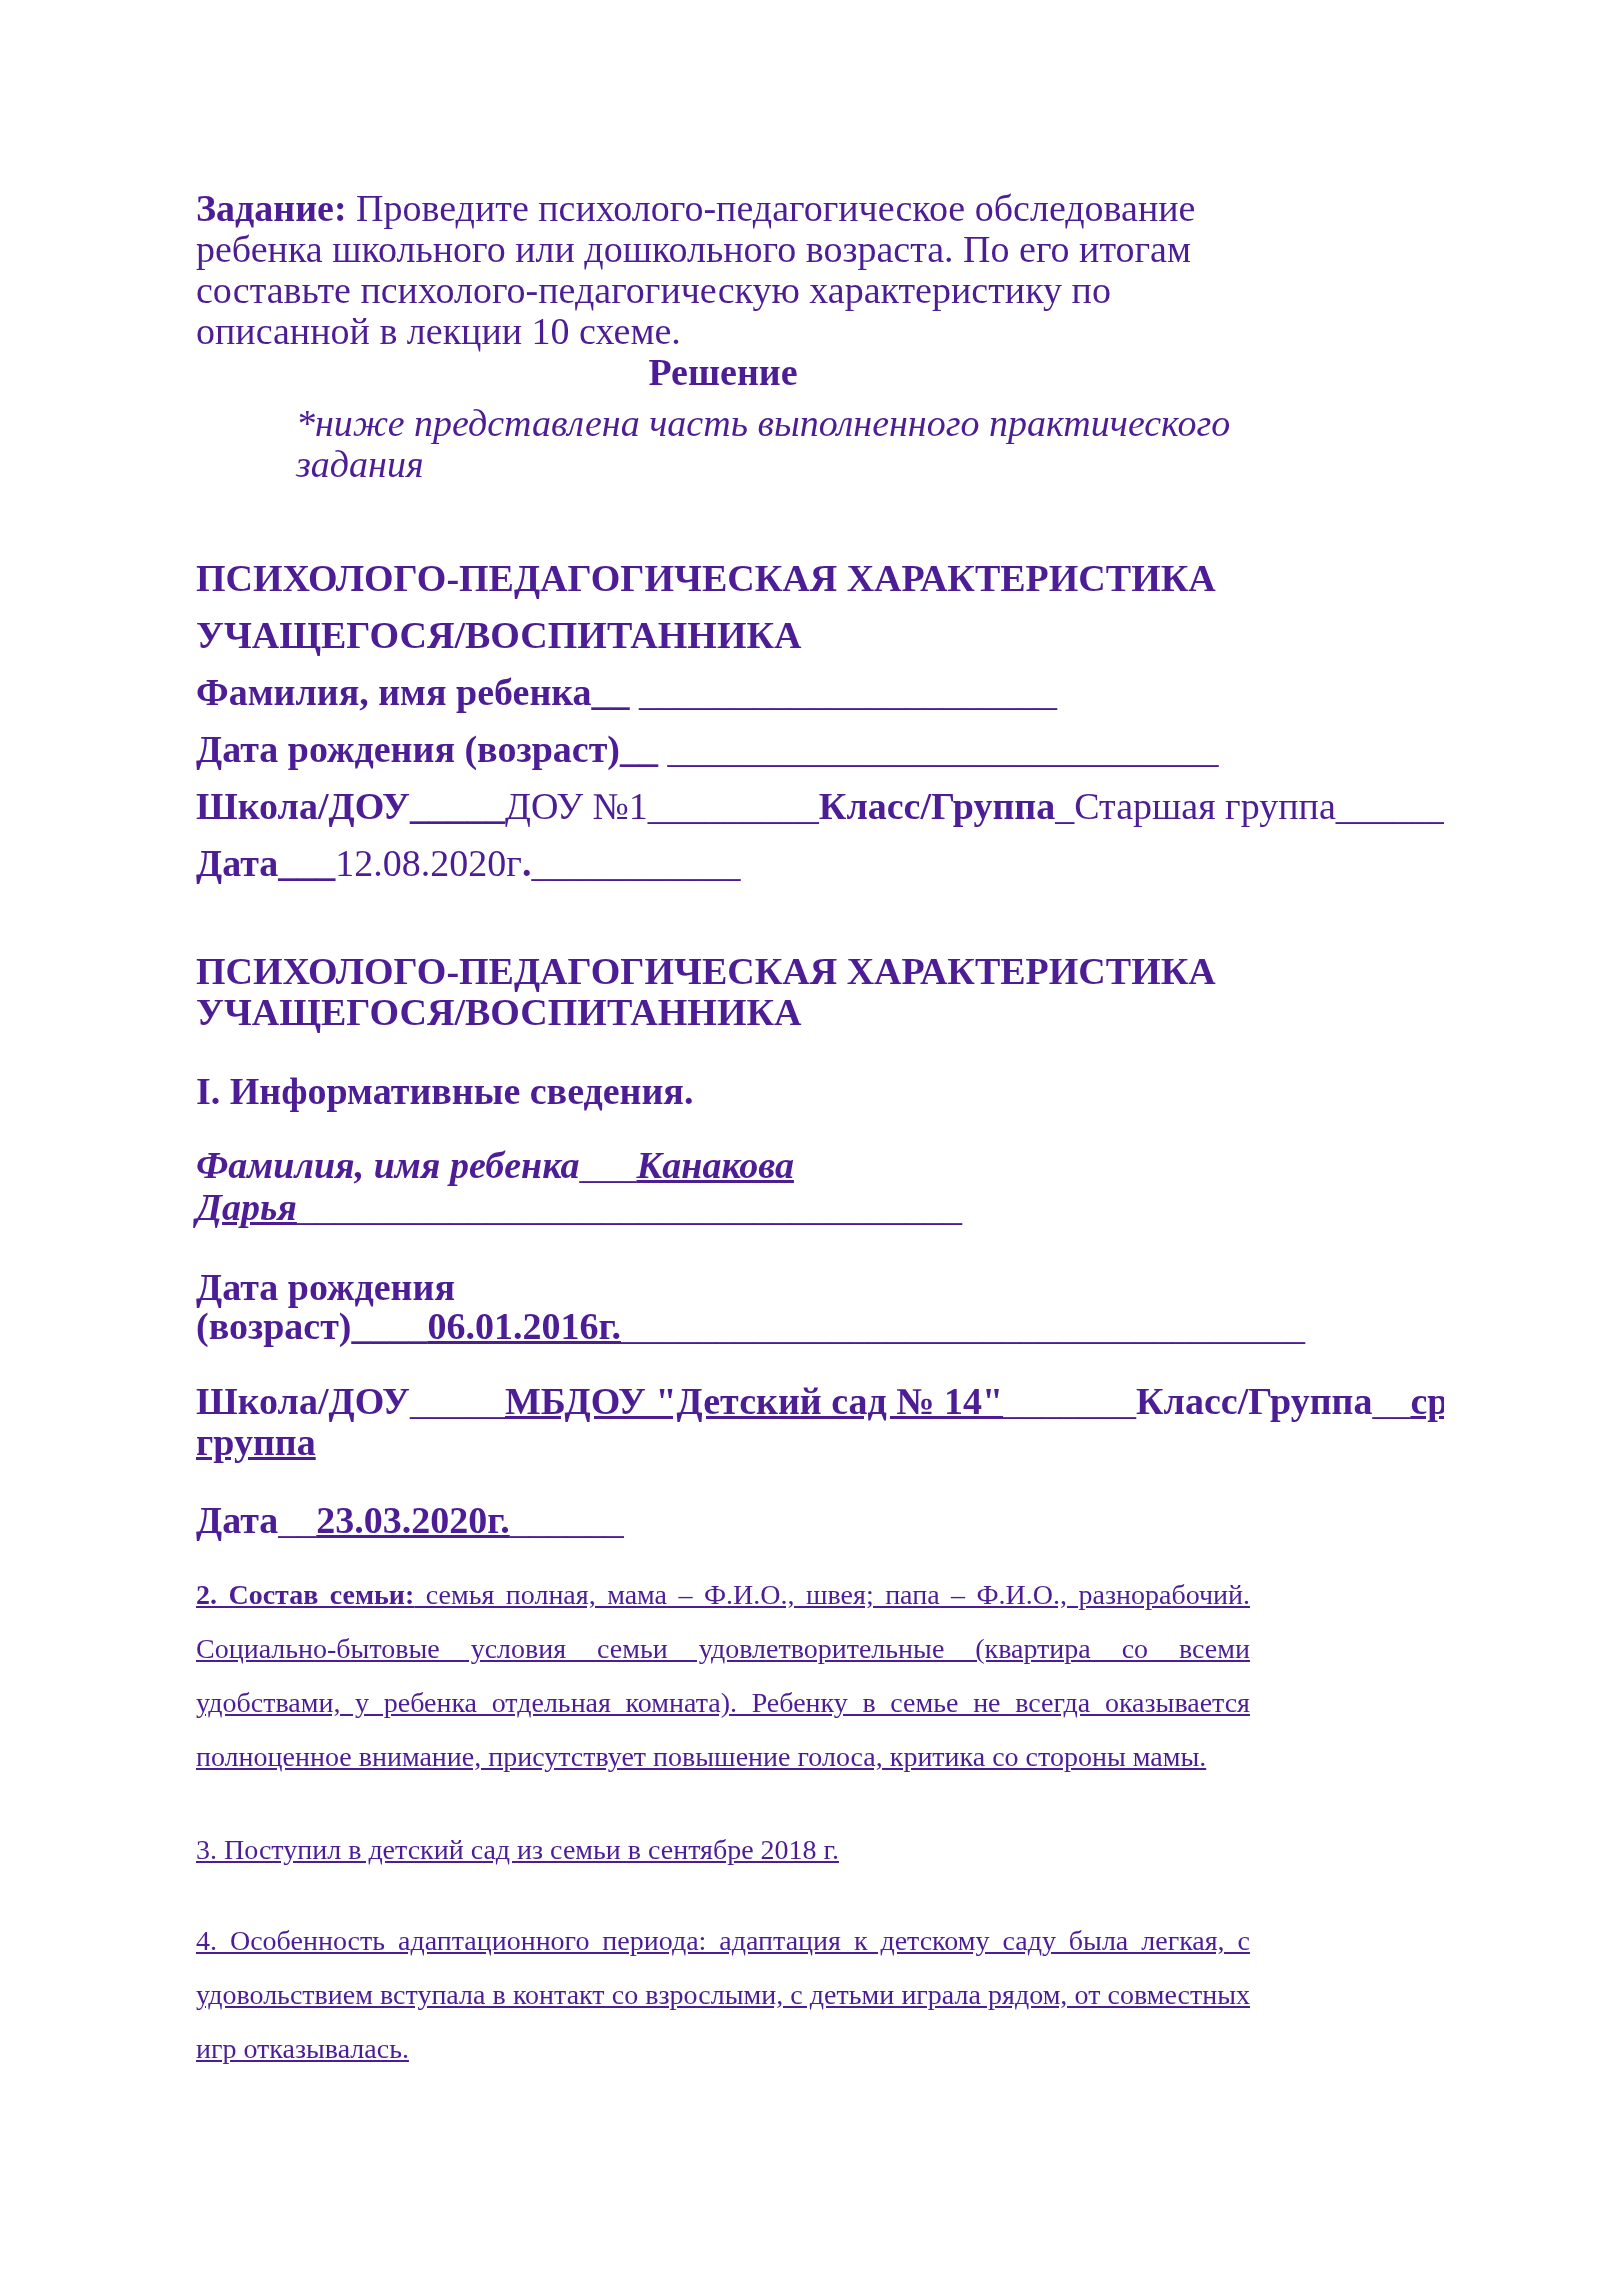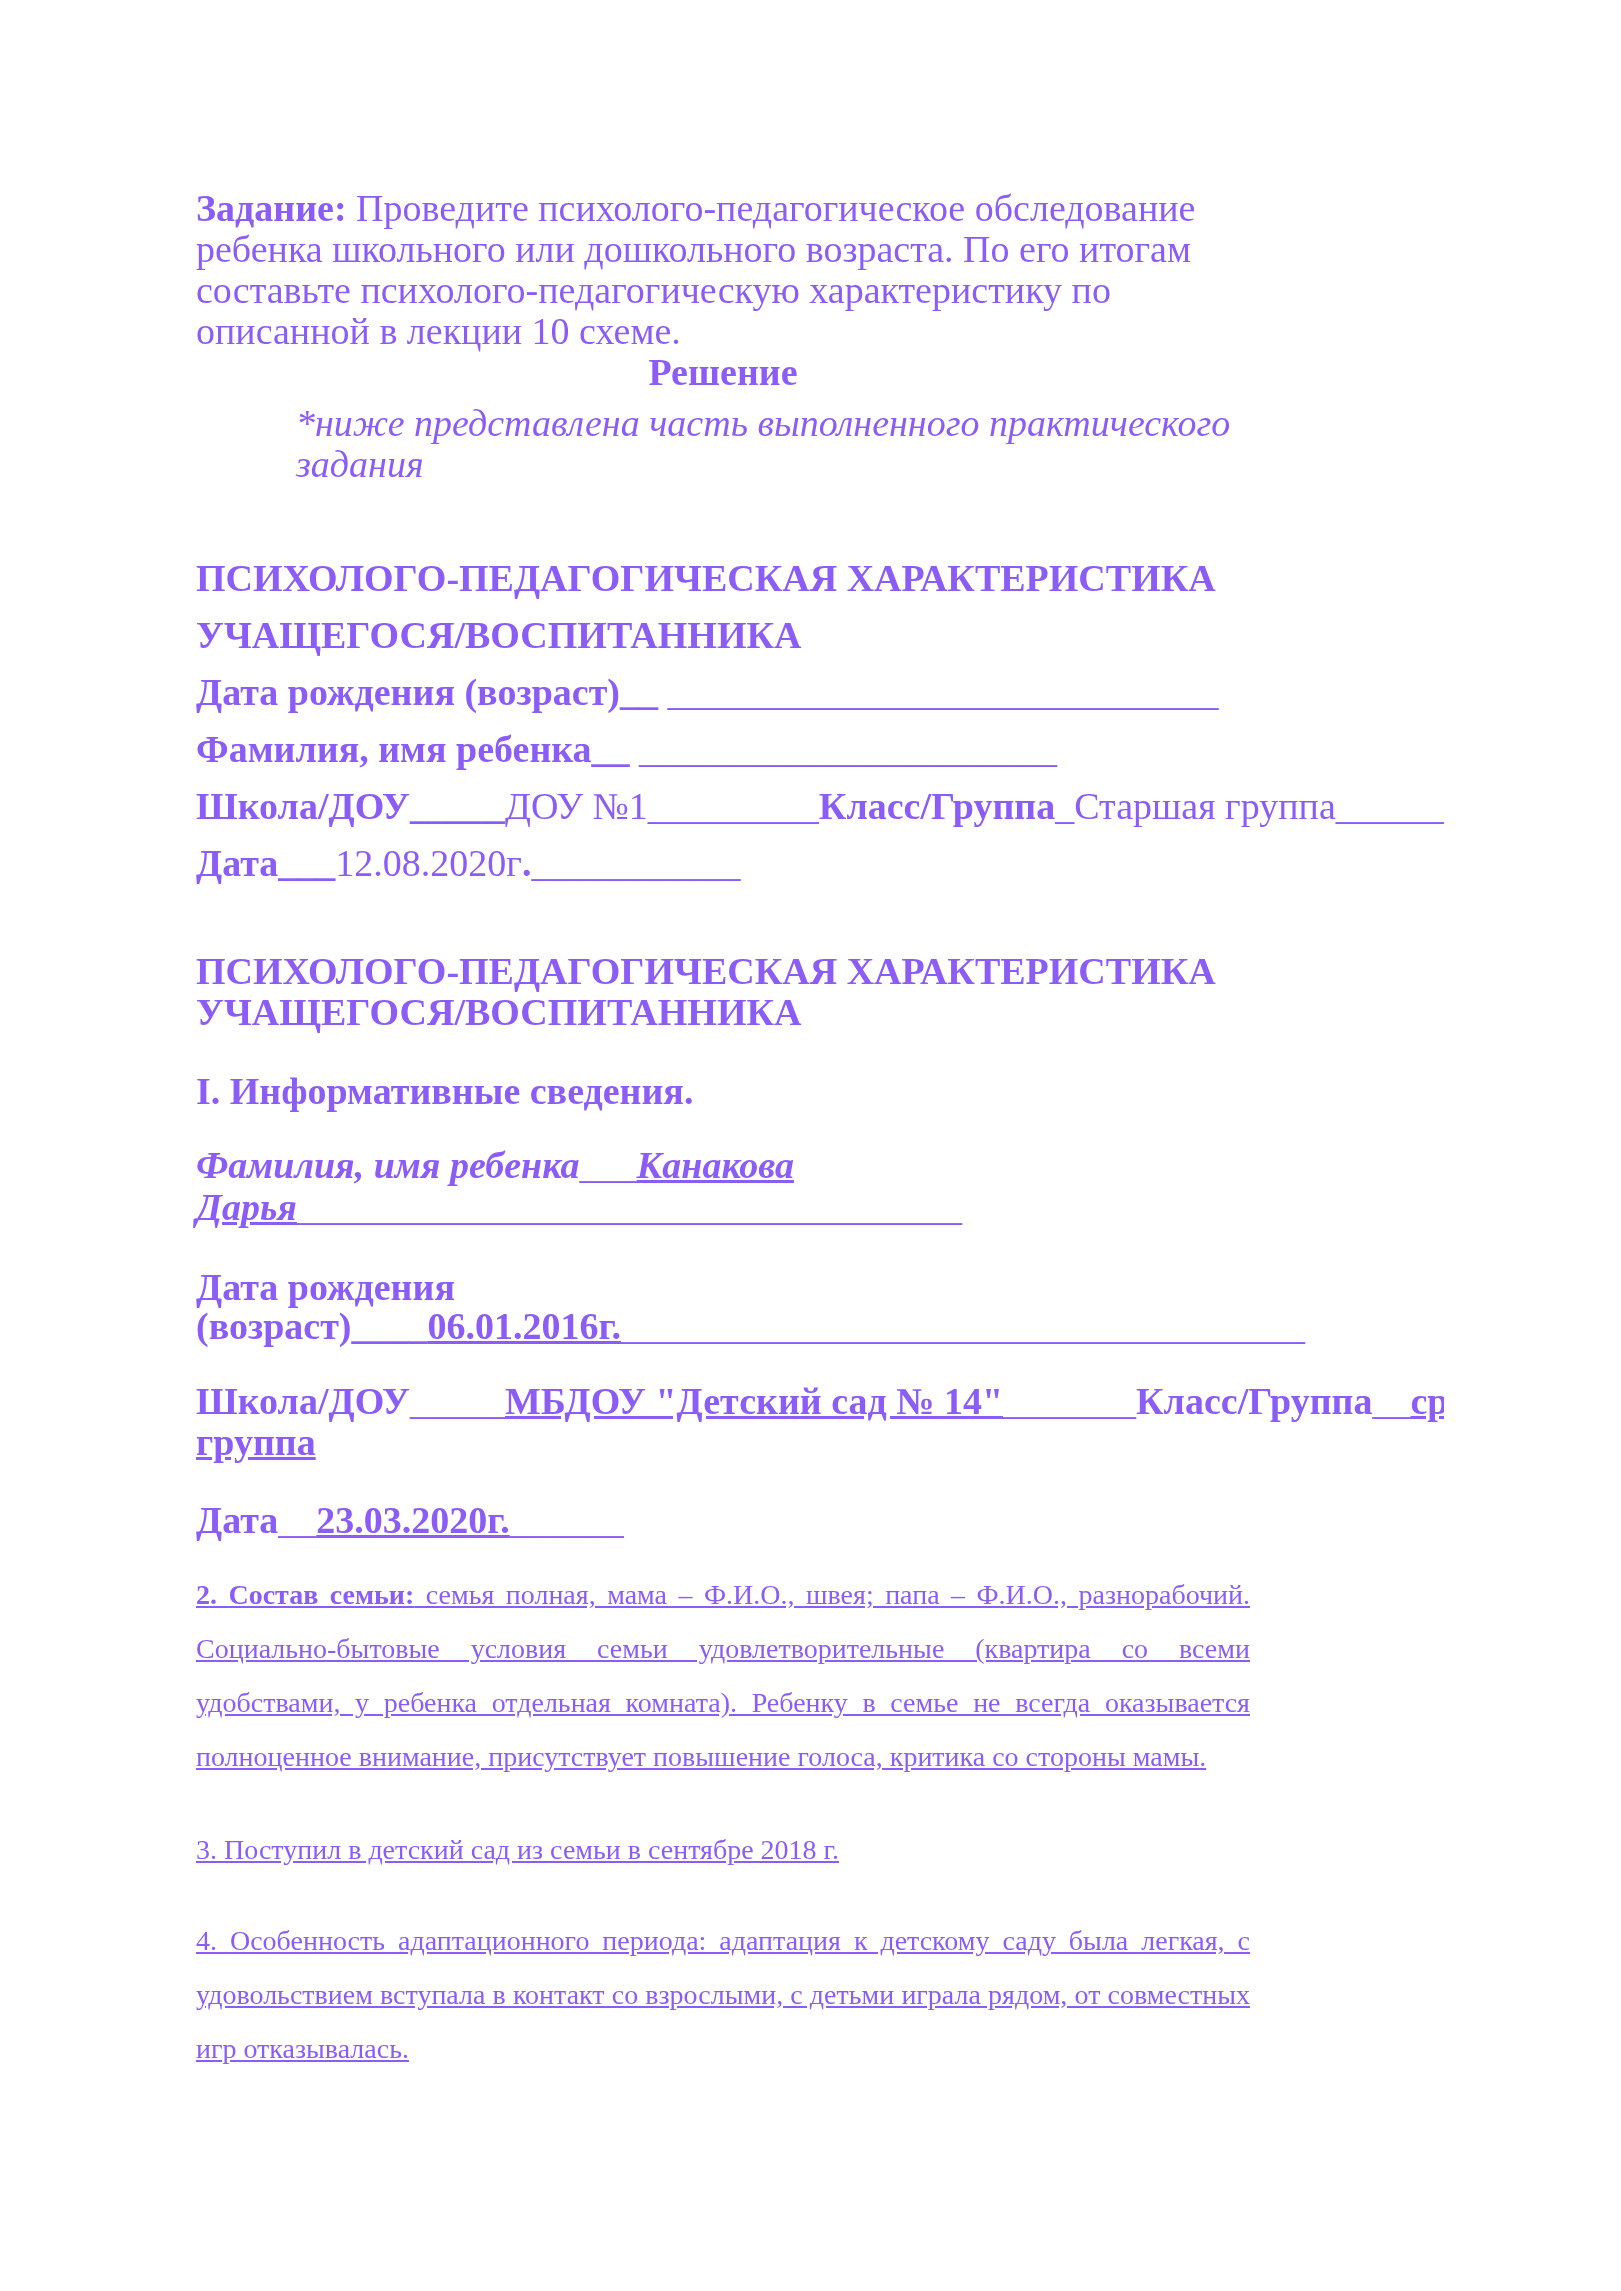--- a/index.html
+++ b/index.html
@@ -3,21 +3,21 @@
 <meta charset="utf-8">
 <style>
   html,body { margin:0; padding:0; background:#ffffff; }
   .page {
     position: relative;
     width: 1444px;
     height: 2292px;
     background: #ffffff;
     overflow: hidden;
     font-family: "Liberation Serif", "DejaVu Serif", serif;
-    color: #8b5cf6;
+    color: #4c1d95;
   }
   .inner { padding: 188px 194px 0 196px; font-size: 38px; }
   .b  { font-weight: bold; }
   .u  { text-decoration: underline; }
   .line { white-space: nowrap; }
 
   .task       { line-height: 41px; }
   .sol-title  { line-height: 41px; text-align: center; font-weight: bold; }
   .sol-note   { margin-top: 10px; margin-left: 100px; line-height: 41px; font-style: italic; }
 
@@ -44,22 +44,22 @@
   <div class="inner">
 
     <div class="task"><span class="b">Задание:</span><span> Проведите психолого-педагогическое обследование ребенка школьного или дошкольного возраста. По его итогам составьте психолого-педагогическую характеристику по описанной в лекции 10 схеме.</span></div>
 
     <div class="sol-title">Решение</div>
     <div class="sol-note">*ниже представлена часть выполненного практического задания</div>
 
     <div class="form1">
       <div class="form1-title line">ПСИХОЛОГО-ПЕДАГОГИЧЕСКАЯ ХАРАКТЕРИСТИКА</div>
       <div class="form1-title line">УЧАЩЕГОСЯ/ВОСПИТАННИКА</div>
+      <div class="line"><span class="b">Фамилия, имя ребенка__</span><span> ______________________</span></div>
       <div class="line"><span class="b">Дата рождения (возраст)__</span><span> _____________________________</span></div>
-      <div class="line"><span class="b">Фамилия, имя ребенка__</span><span> ______________________</span></div>
       <div class="line"><span class="b">Школа/ДОУ</span><span class="b">_____</span><span>ДОУ №1</span><span>_________</span><span class="b">Класс/Группа</span><span>_</span><span>Старшая группа</span><span>____________</span></div>
       <div class="line"><span class="b">Дата</span><span class="b">___</span><span>12.08.2020г</span><span class="b">.</span><span>___________</span></div>
     </div>
 
     <div class="form2-title">
       <div class="line">ПСИХОЛОГО-ПЕДАГОГИЧЕСКАЯ ХАРАКТЕРИСТИКА</div>
       <div class="line">УЧАЩЕГОСЯ/ВОСПИТАННИКА</div>
     </div>
 
     <div class="sec1-title">I. Информативные сведения.</div>

